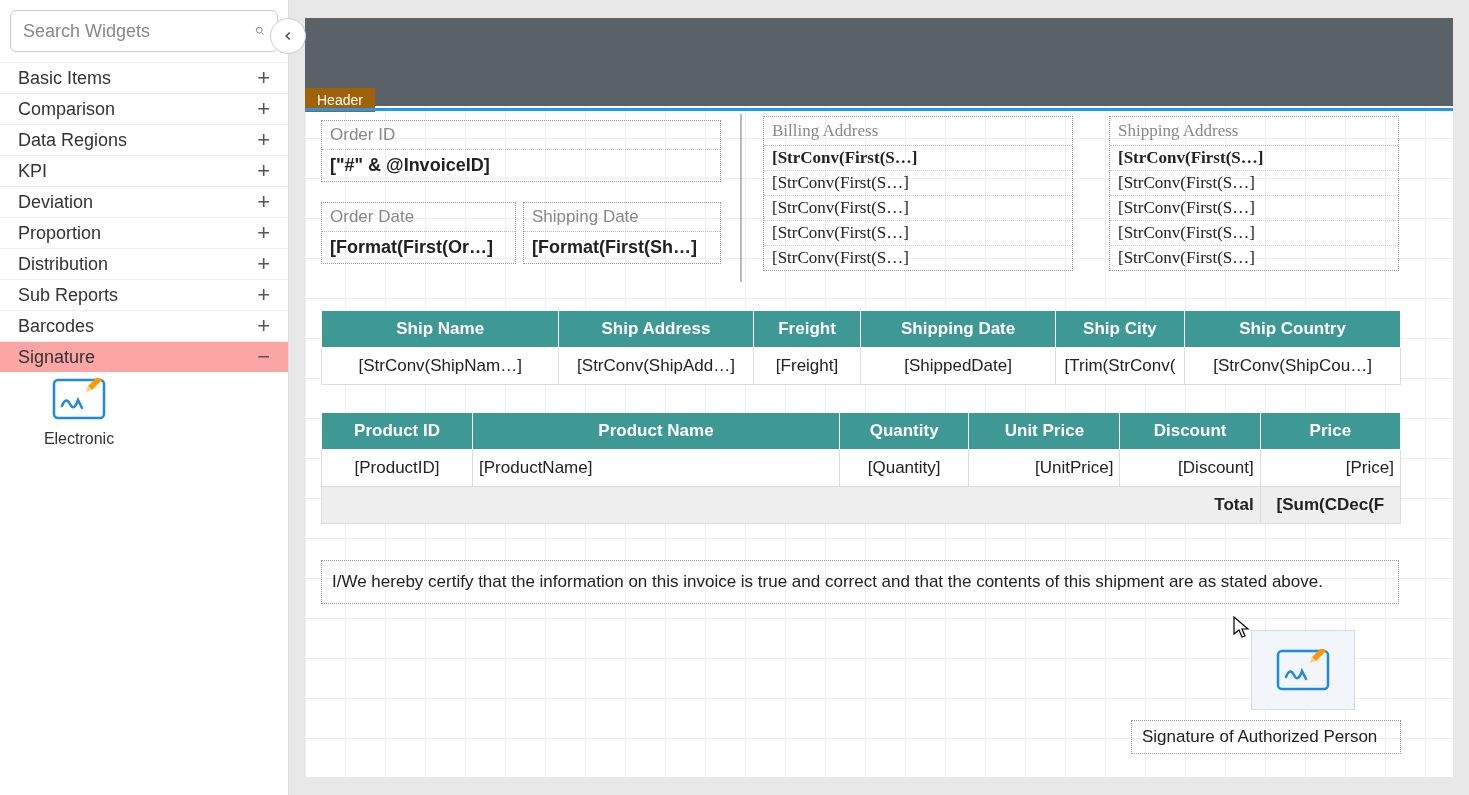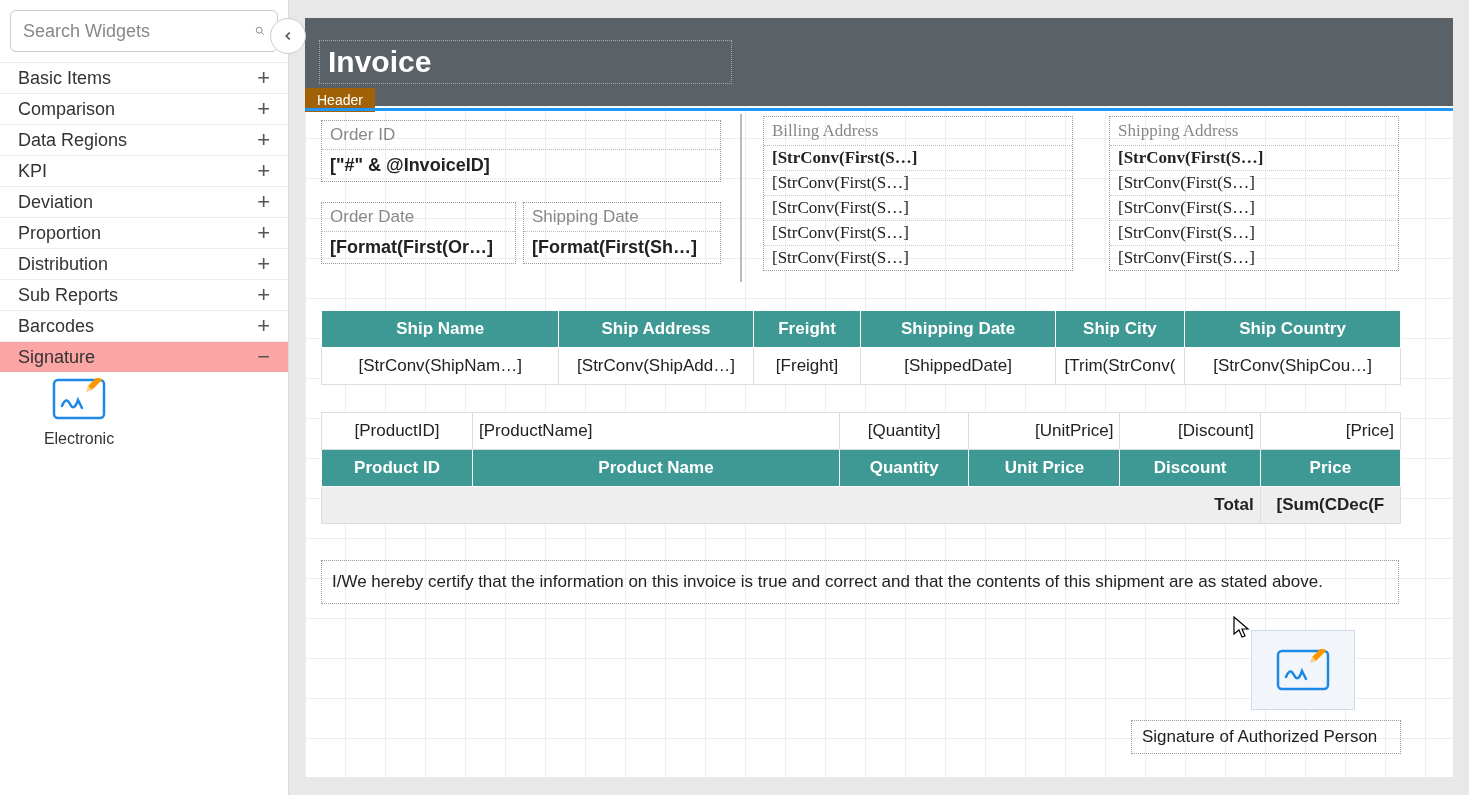--- a/index.html
+++ b/index.html
@@ -145,23 +145,20 @@
       <svg viewBox="0 0 24 24" fill="none" stroke="currentColor" stroke-width="3">
           <polyline points="15 18 9 12 15 6"></polyline>
         </svg>
     </div>
   </div>
 
   <div class="canvas-wrap">
     <div class="canvas">
 
       <div class="header-band">
-        <div class="header-title-box">
-          <div class="header-title">Invoice</div>
-        </div>
         <div class="header-tab">Header</div>
       </div>
       <div class="header-underline"></div>
 
       <div class="content">
 
         <div class="sep-line"></div>
 
         <div class="field-box" style="left:16px; top:14px; width:400px;">
           <div class="field-label">Order ID</div>
@@ -211,34 +208,34 @@
             <td>[ShippedDate]</td>
             <td>[Trim(StrConv(</td>
             <td>[StrConv(ShipCou…]</td>
           </tr>
         </tbody>
           </table>
 
         <table class="tbl" style="left:16px; top:306px; width:1080px;">
           <tbody>
               <tr>
+            <th style="width:14%">Product ID</th>
+            <th style="width:34%">Product Name</th>
+            <th style="width:12%">Quantity</th>
+            <th style="width:14%">Unit Price</th>
+            <th style="width:13%">Discount</th>
+            <th style="width:13%">Price</th>
+          </tr>
+          <tr>
             <td>[ProductID]</td>
             <td class="left">[ProductName]</td>
             <td>[Quantity]</td>
             <td class="right">[UnitPrice]</td>
             <td class="right">[Discount]</td>
             <td class="right">[Price]</td>
-          </tr>
-          <tr>
-            <th style="width:14%">Product ID</th>
-            <th style="width:34%">Product Name</th>
-            <th style="width:12%">Quantity</th>
-            <th style="width:14%">Unit Price</th>
-            <th style="width:13%">Discount</th>
-            <th style="width:13%">Price</th>
           </tr>
           <tr class="total">
             <td colspan="5" class="lbl">Total</td>
             <td>[Sum(CDec(F</td>
           </tr>
         </tbody>
           </table>
 
         <div class="cert-box" style="left:16px; top:454px; width:1078px;">
           <span>I/We hereby certify that the information on this invoice is true and correct and that the contents of this shipment are as stated above.</span>

